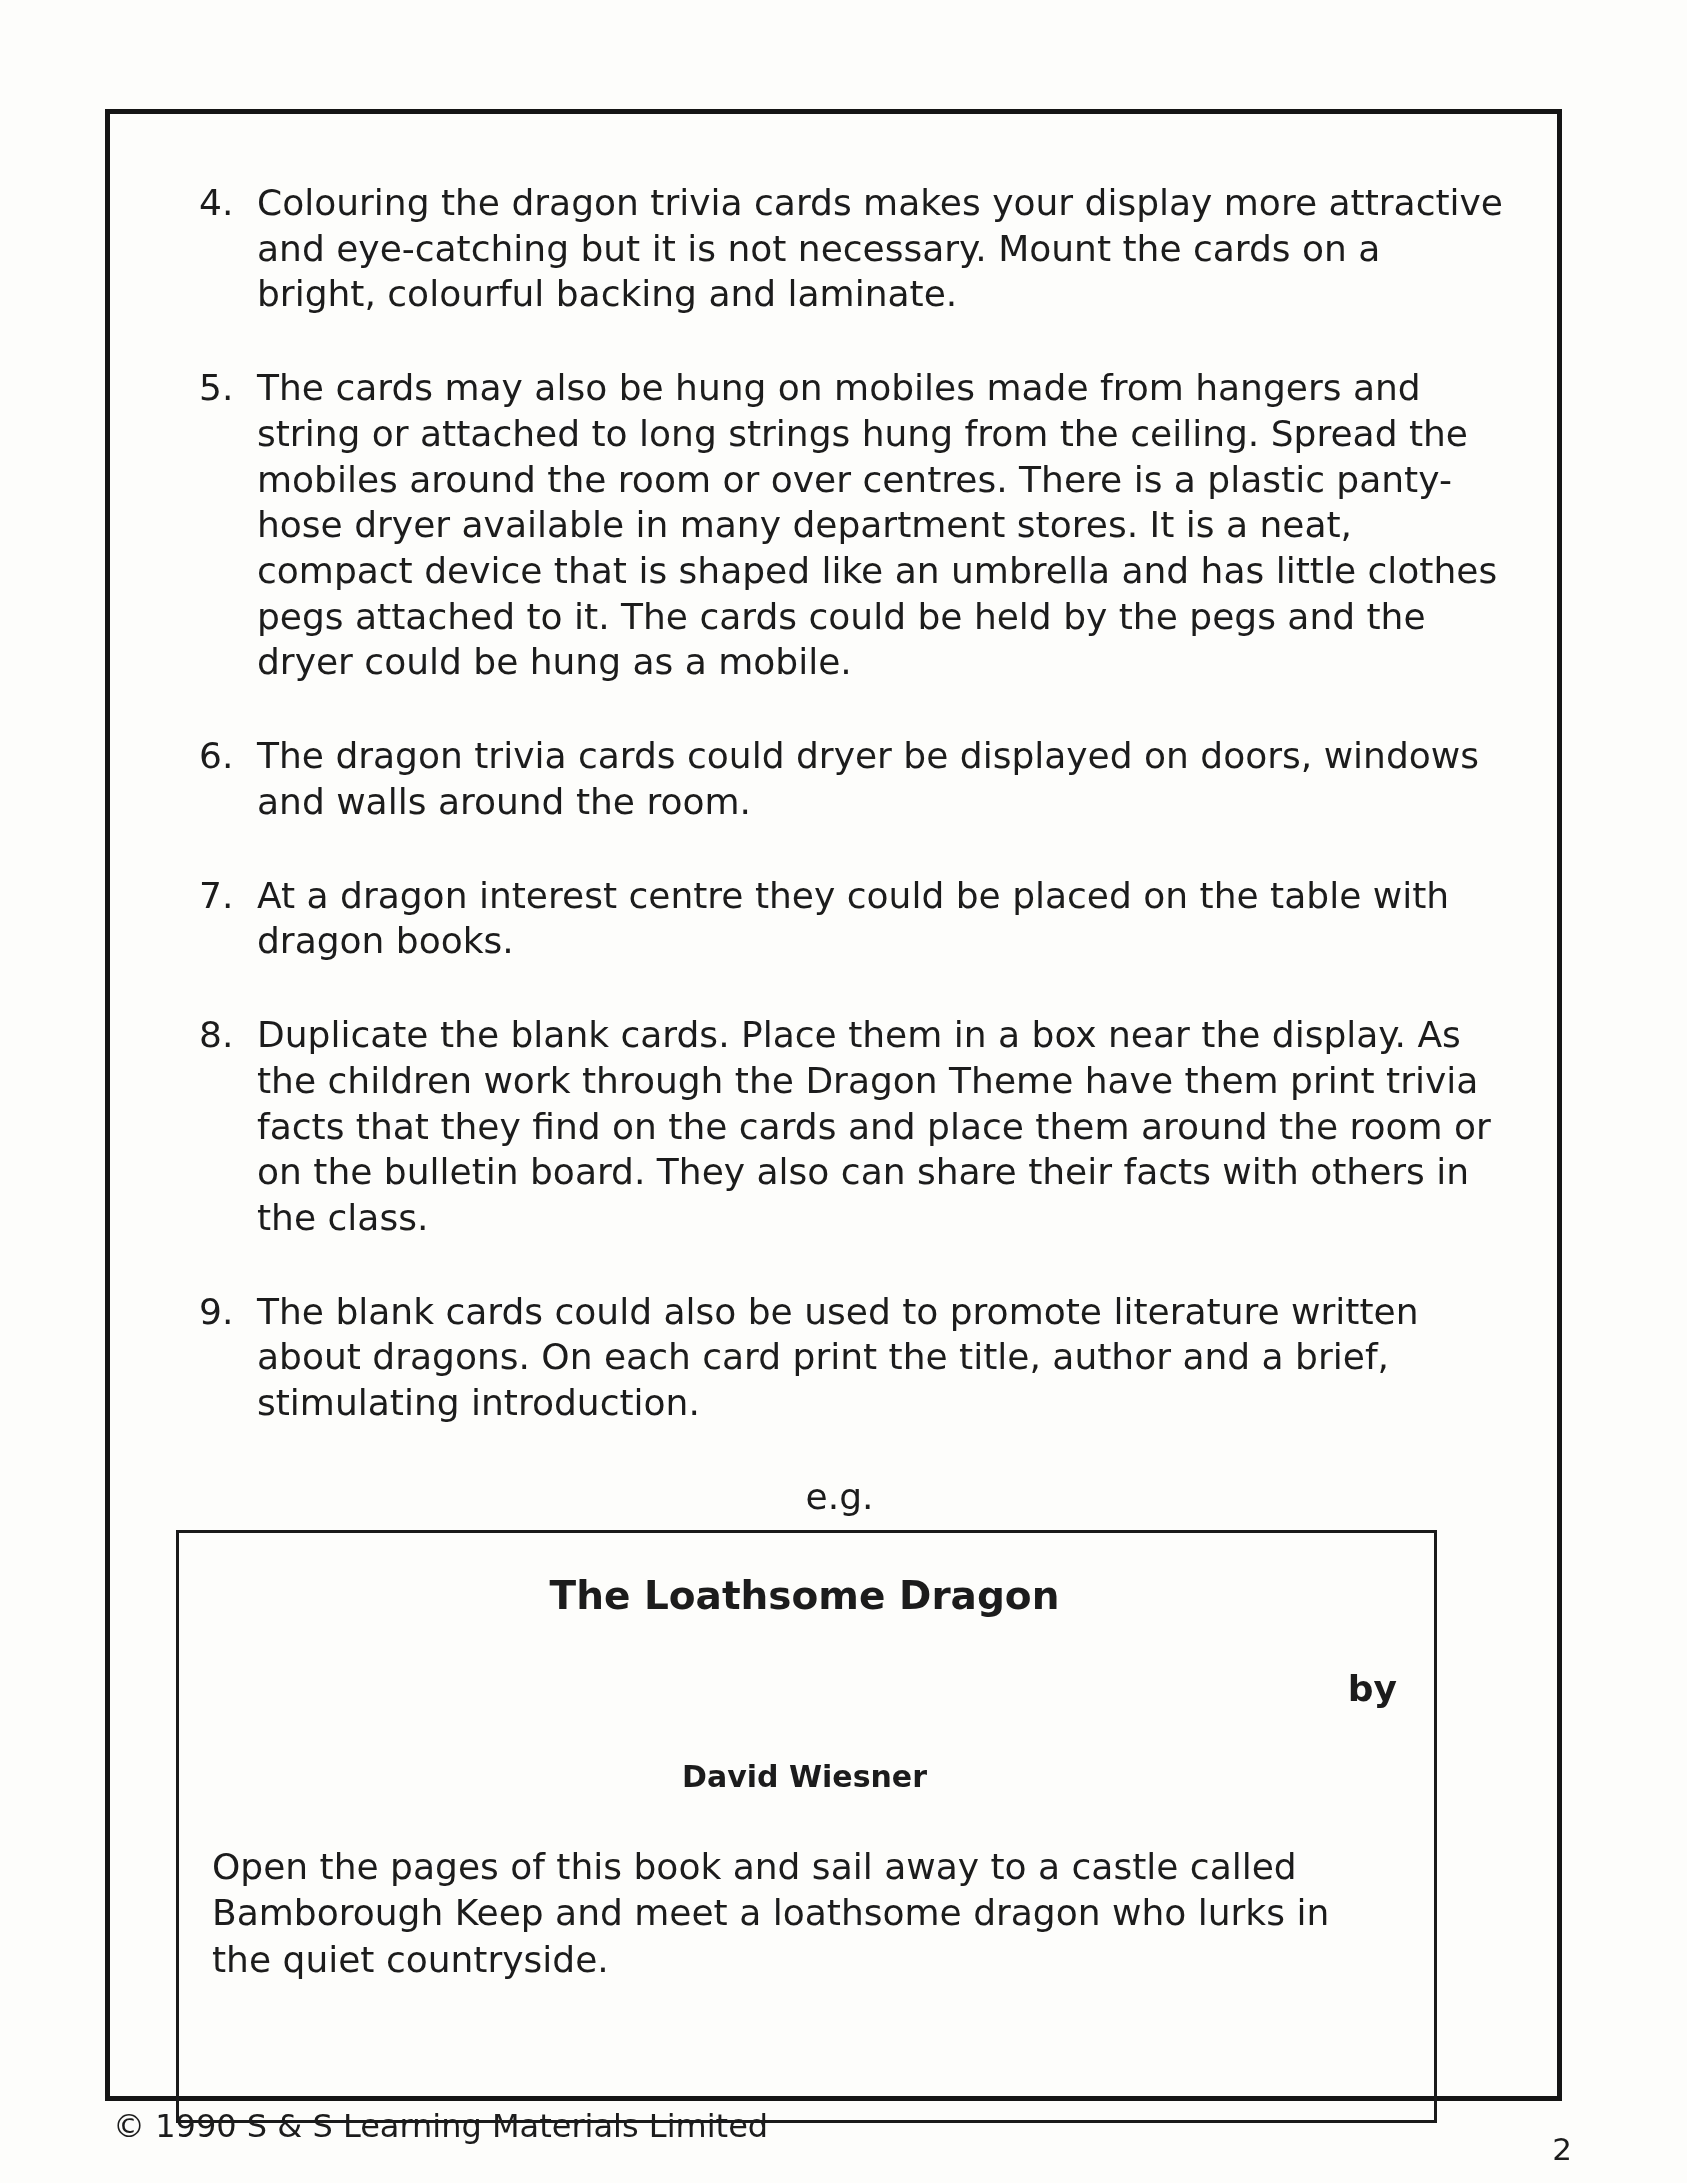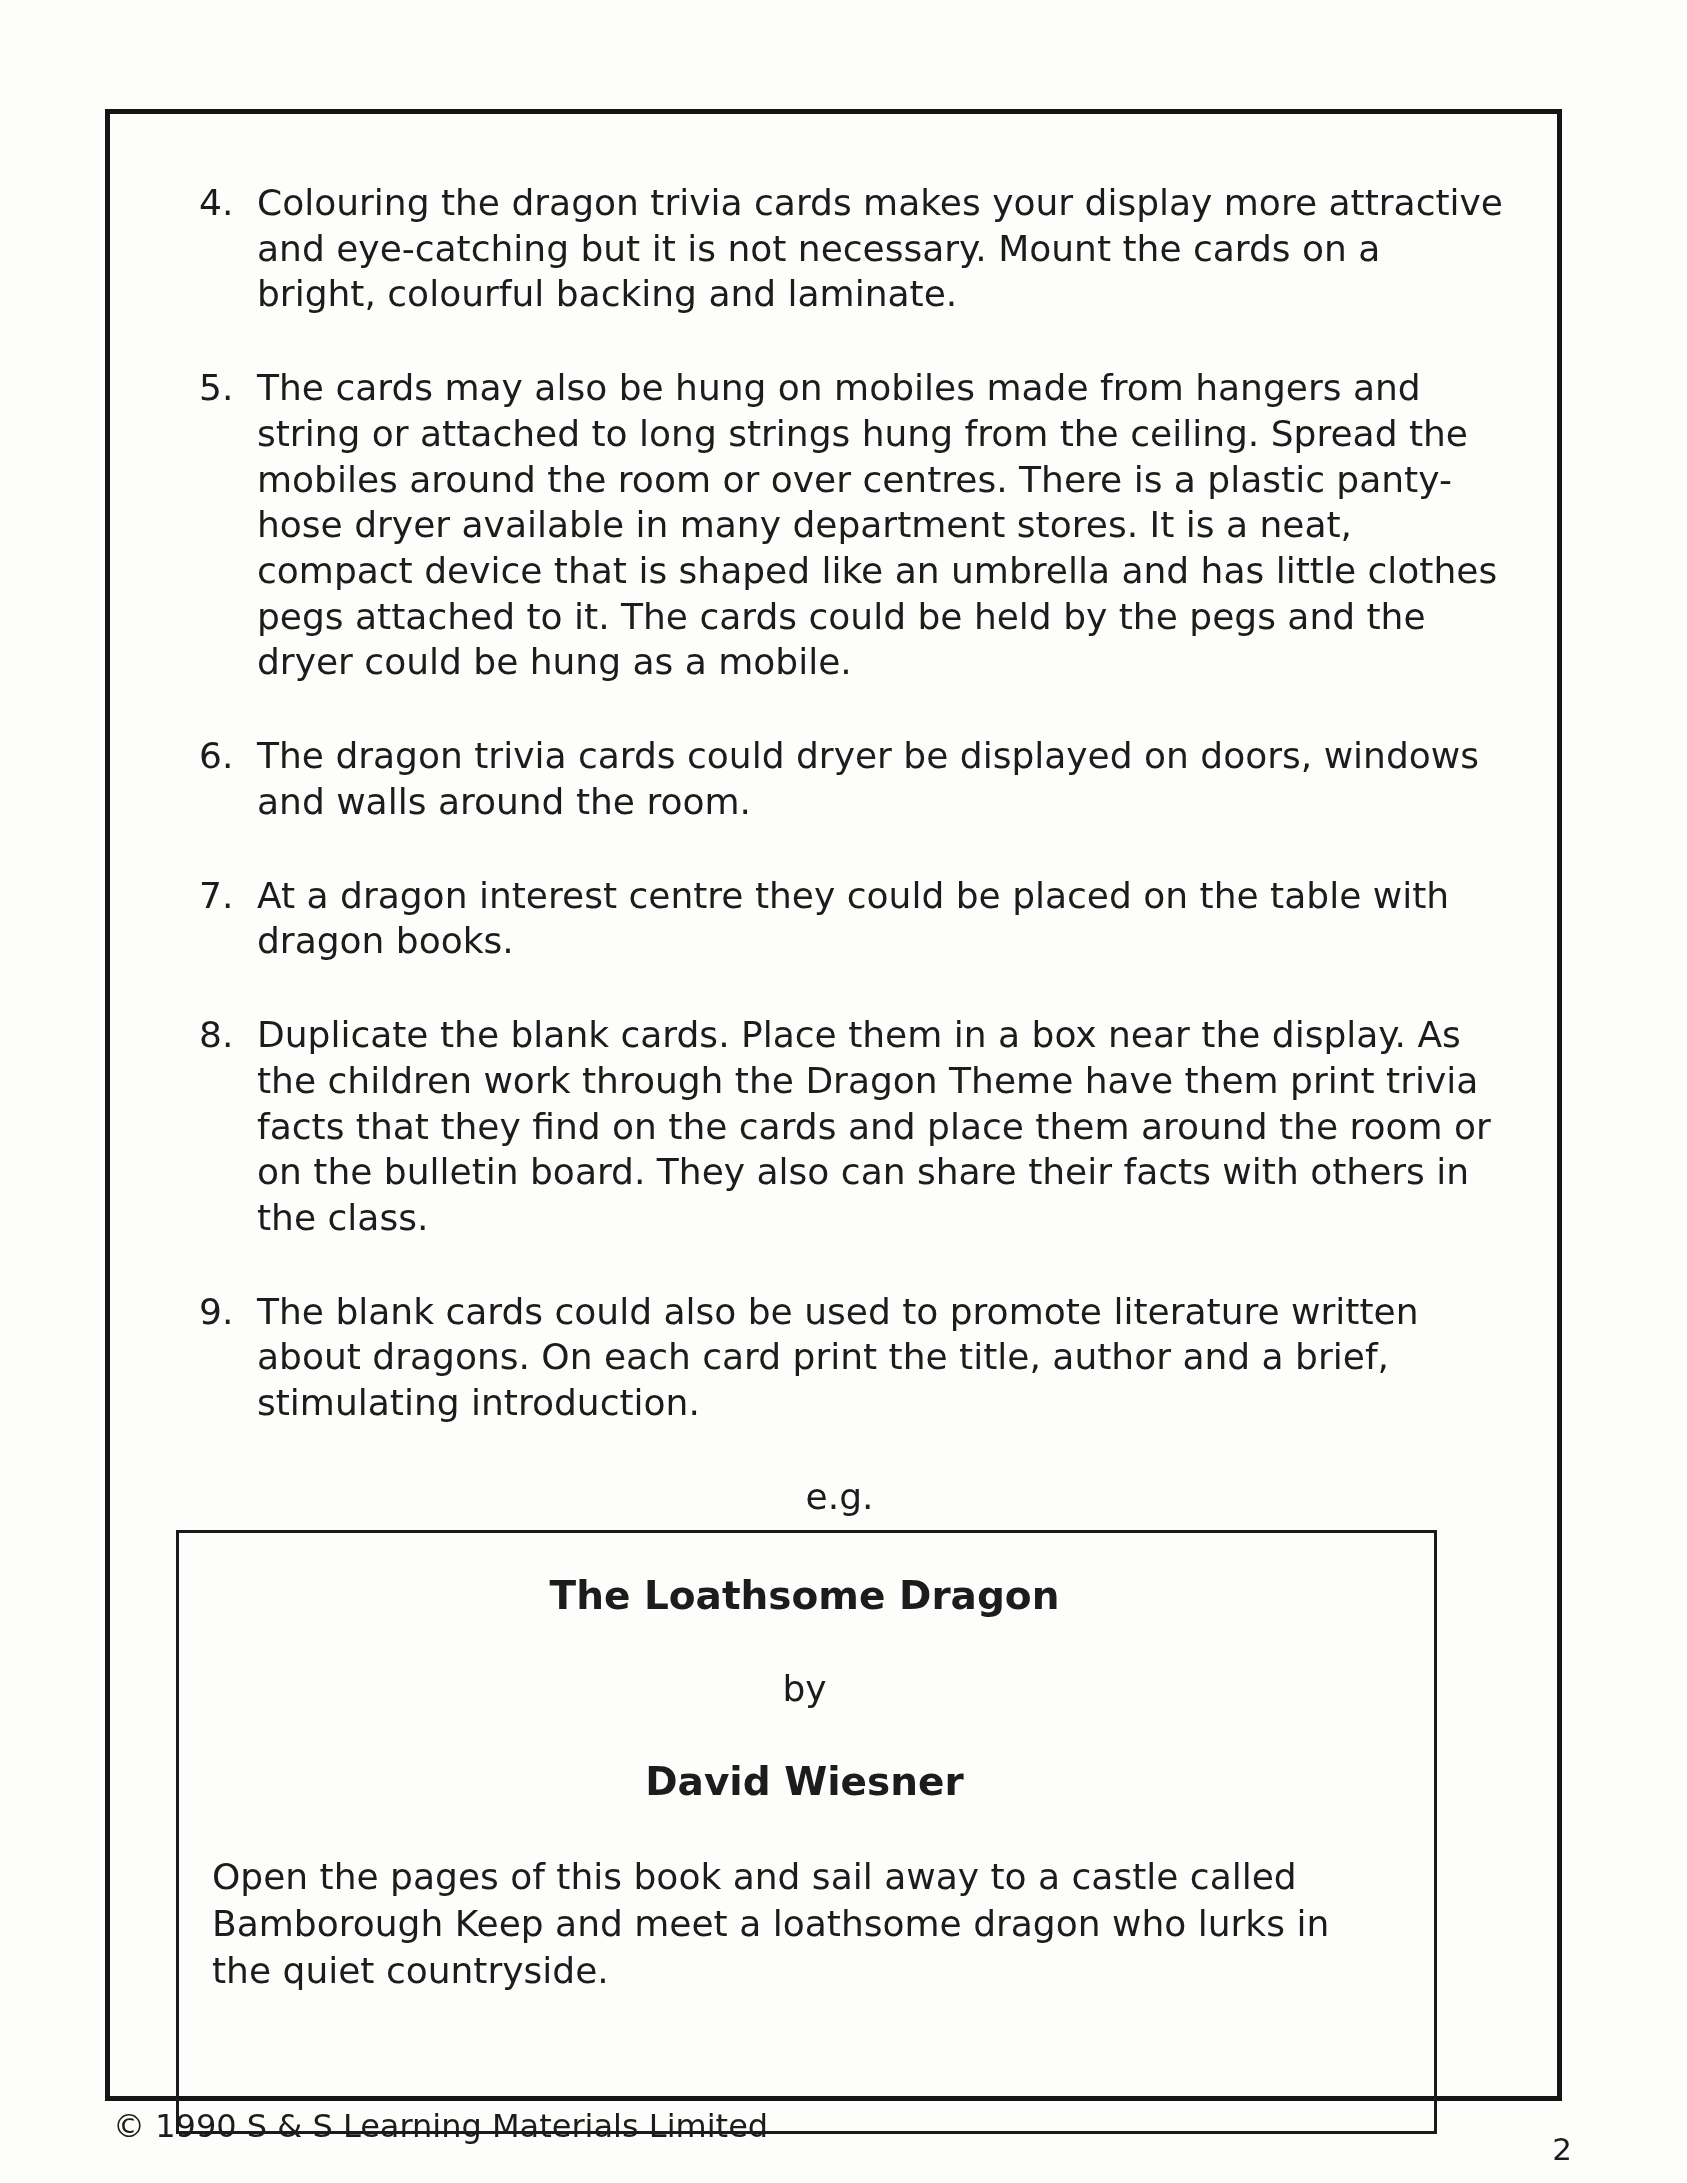--- a/index.html
+++ b/index.html
@@ -56,30 +56,30 @@
     border: 3.3px solid #1a1a1a;
     padding: 40px 37px 136px 33px;
   }
   .ex-title {
     text-align: center;
     font-weight: bold;
     font-size: 39px;
     line-height: 1.2;
   }
   .ex-by {
-    text-align: center;
-    font-weight: normal;
+    text-align: right;
+    font-weight: bold;
     font-size: 36px;
     line-height: 1.2;
     margin-top: 48px;
   }
   .ex-author {
     text-align: center;
     font-weight: bold;
-    font-size: 39px;
+    font-size: 30px;
     line-height: 1.2;
     margin-top: 48px;
   }
   .ex-desc {
     margin: 49px 0 0 0;
     font-size: 36px;
     line-height: 1.3;
     max-width: 1236px;
   }
   .footer-row {

